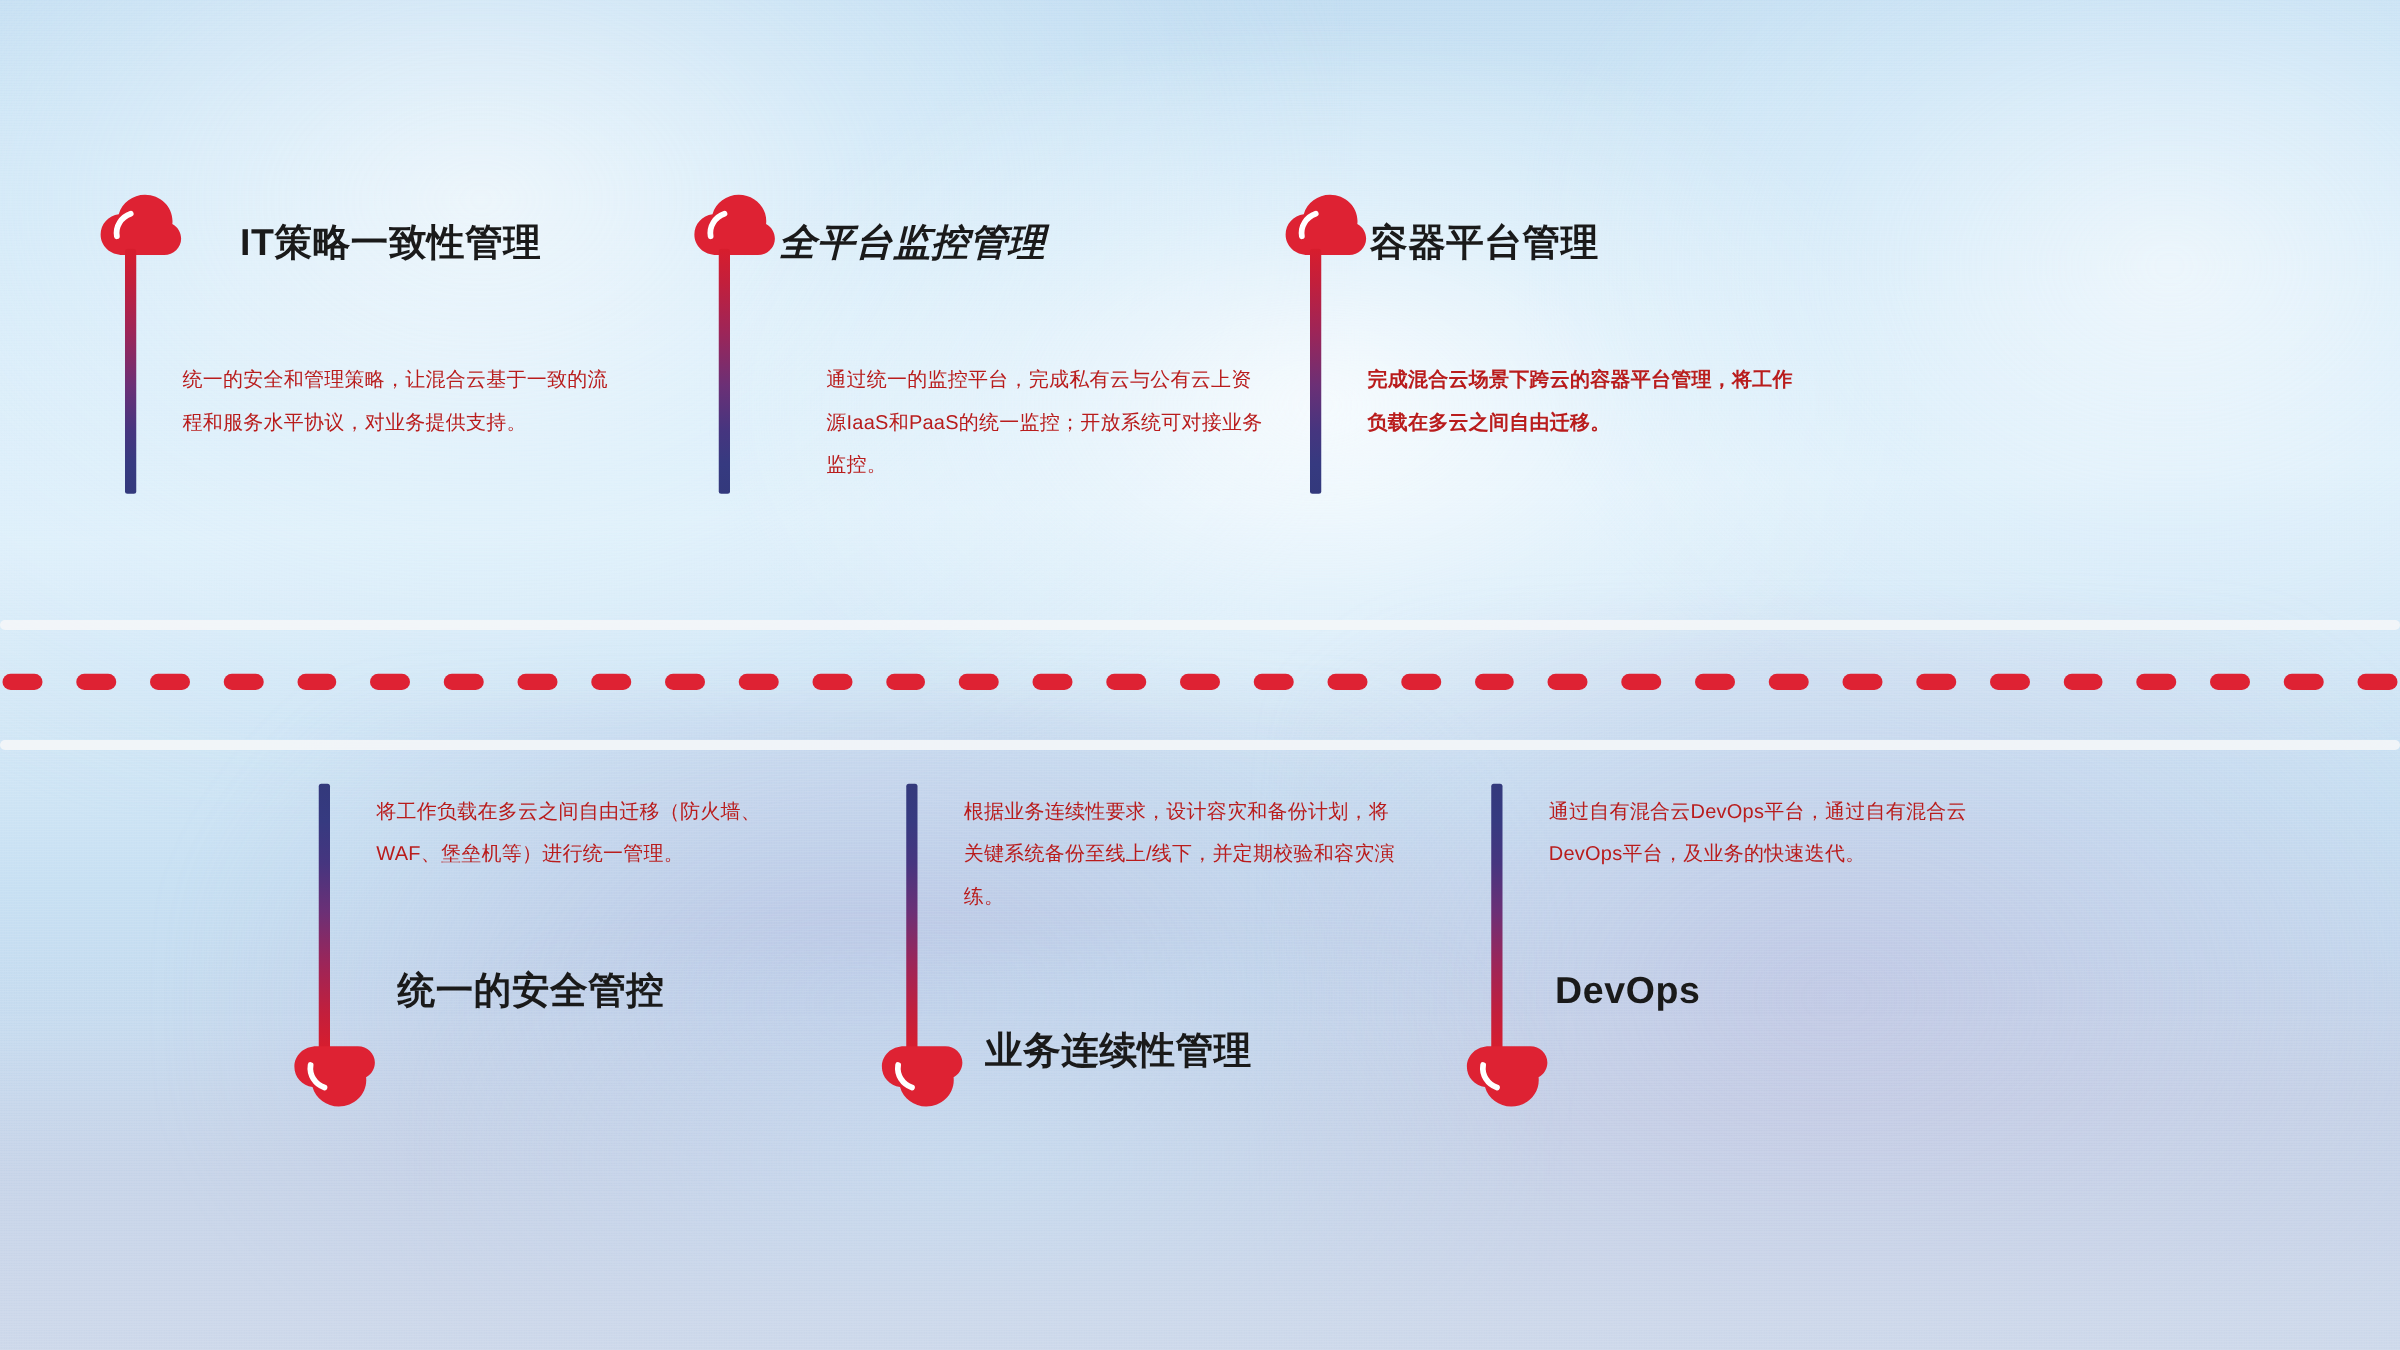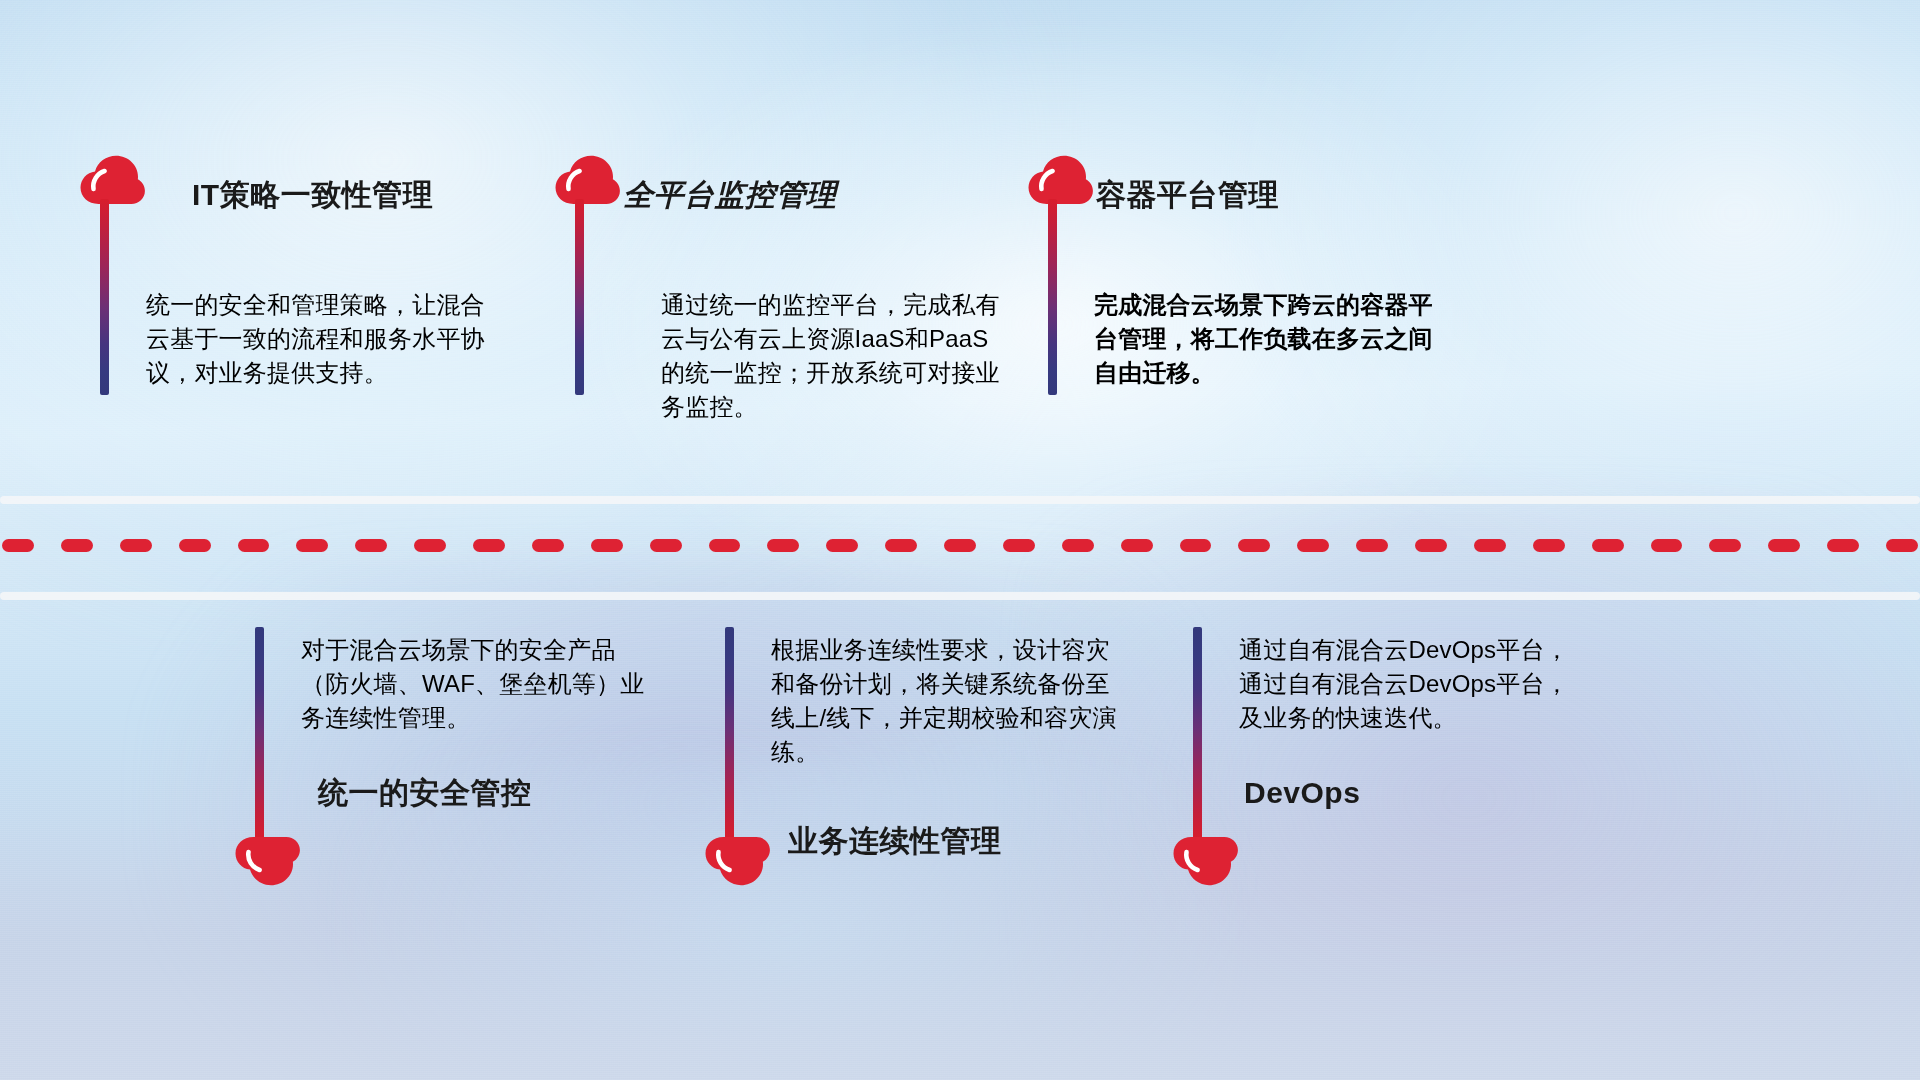--- a/index.html
+++ b/index.html
@@ -209,23 +209,23 @@
   .col-title {
     font-size: 30px;
     font-weight: 700;
     color: #1a1a1a;
     letter-spacing: 0.5px;
     white-space: nowrap;
     line-height: 1.2;
   }
 
   .col-body {
-    font-size: 24px;
+    font-size: 16px;
     line-height: 34px;
-    color: #000000;
+    color: #b91c1c;
     letter-spacing: 0.2px;
     width: 350px;
   }
 </style>
 </head>
 <body>
 
 <div class="bg-root">
   <div class="bg-glow-a"></div>
   <div class="bg-glow-b"></div>
@@ -319,21 +319,21 @@
         <path d="M15.5 34.0 C14.2 26.0 19.0 18.6 26.6 16.0" stroke="#ffffff" stroke-width="4.6" stroke-linecap="round" fill="none"></path>
       </svg>
     </span>
     <span class="stem top-row" style="left:0px; top:44px; height:196px;"></span>
     <div class="col-title" style="position:absolute; left:48px; top:22px;">容器平台管理</div>
     <div class="col-body" style="position:absolute; left:46px; top:133px;font-weight:bold;">完成混合云场景下跨云的容器平台管理，将工作负载在多云之间自由迁移。</div>
   </div>
 
   <div class="col" style="left:255px; top:627px;">
     <span class="stem bottom-row" style="left:0px; top:0px; height:213px;"></span>
-    <div class="col-body" style="position:absolute; left:46px; top:6px;">对于混合云场景下的安全产品（防火墙、WAF、堡垒机等）业务连续性管理。</div>
+    <div class="col-body" style="position:absolute; left:46px; top:6px;">将工作负载在多云之间自由迁移（防火墙、WAF、堡垒机等）进行统一管理。</div>
     <div class="col-title" style="position:absolute; left:63px; top:148px;">统一的安全管控</div>
     <span style="position:absolute; left:-22px; top:209px;">
       <svg class="cloud-icon" width="68" height="50" viewBox="0 0 68 50">
         <path d="M20.5 1 C10.0 1 2.5 8.2 2.5 17.4 C2.5 25.8 8.8 32.6 17.0 33.6
                  C19.6 42.8 28.2 49.2 38.0 49.2 C50.2 49.2 60.0 39.8 60.0 28.2
                  C60.0 27.4 59.95 26.6 59.85 25.8 C64.3 23.4 66.9 19.0 66.9 14.0
                  C66.9 6.8 60.8 1 53.3 1 Z" fill="#de2233"></path>
         <path d="M15.5 16.0 C14.2 24.0 19.0 31.4 26.6 34.0" stroke="#ffffff" stroke-width="4.6" stroke-linecap="round" fill="none"></path>
       </svg>
     </span>

